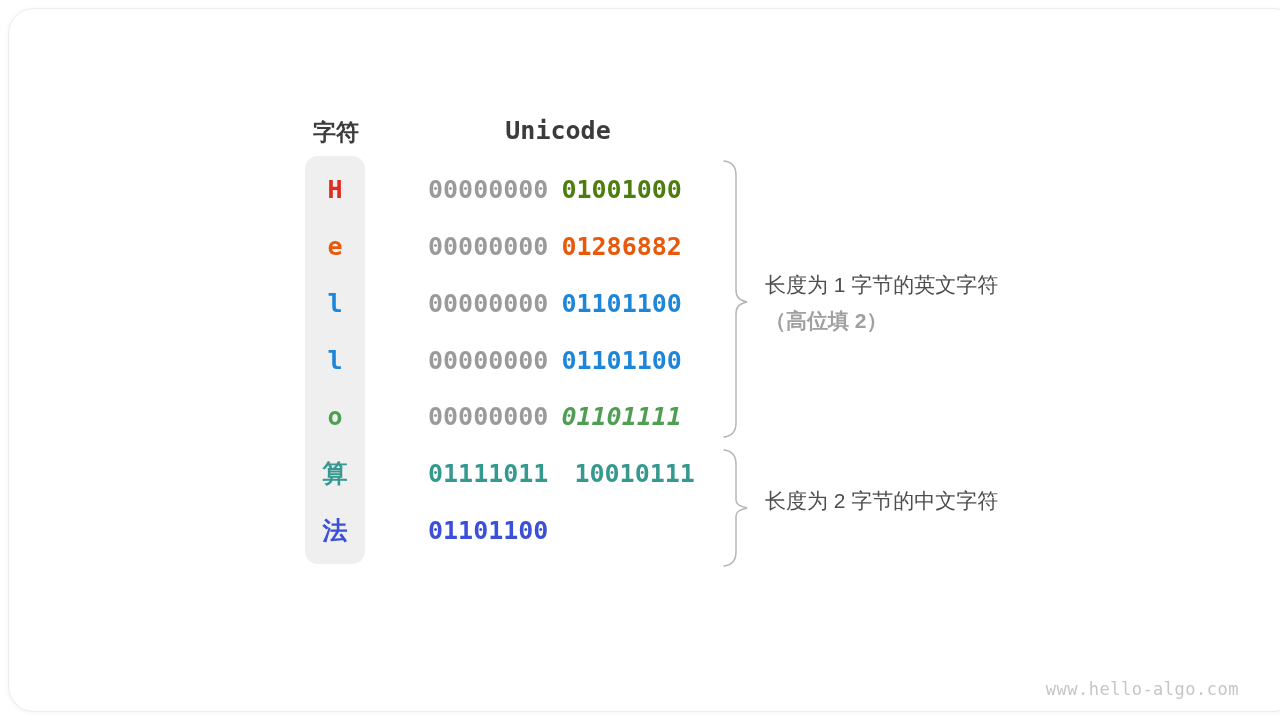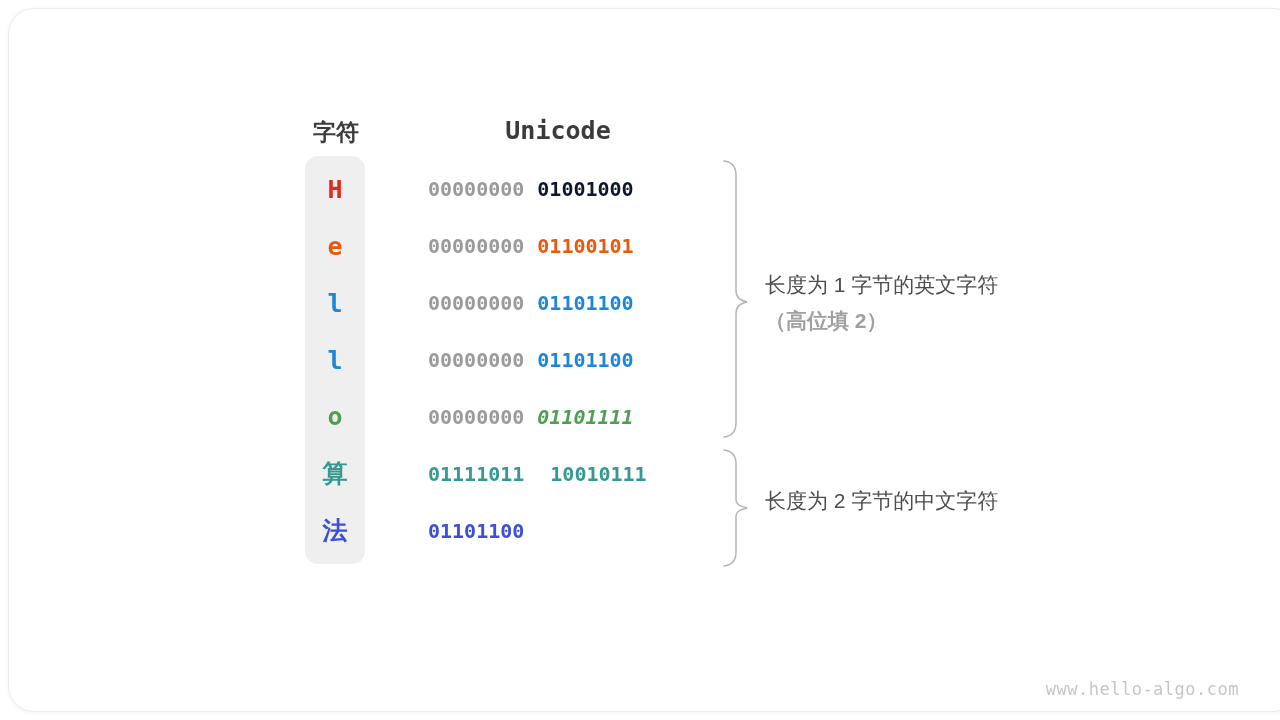--- a/index.html
+++ b/index.html
@@ -67,21 +67,21 @@
     flex-direction: column;
     padding: 5px 0;
     box-sizing: border-box;
   }
   .bin-row {
     flex: 1;
     display: flex;
     align-items: center;
     font-family: "DejaVu Sans Mono", "Liberation Mono", monospace;
     font-weight: bold;
-    font-size: 20px;
+    font-size: 25px;
     letter-spacing: 0px;
     white-space: nowrap;
   }
   .bin-row span + span { margin-left: 13px; }
   .braces-svg {
     position: absolute;
     left: 716px; top: 155px;
   }
   .annotation {
     position: absolute;
@@ -123,25 +123,25 @@
       <div class="char-cell" style="color: rgb(30, 134, 216);">l</div>
       <div class="char-cell" style="color: rgb(30, 134, 216);">l</div>
       <div class="char-cell" style="color: rgb(79, 158, 83);">o</div>
       <div class="char-cell" style="color: rgb(53, 153, 143);">算</div>
       <div class="char-cell" style="color: rgb(59, 79, 216);">法</div>
     </div>
 
   <div class="bin-col" id="bin-col">
       <div class="bin-row">
         <span style="color: rgb(154, 154, 154);">00000000</span>
-        <span style="color: #0f172a;">01001000</span>
+        <span style="color: #4d7c0f;">01001000</span>
       </div>
       <div class="bin-row">
         <span style="color: rgb(154, 154, 154);">00000000</span>
-        <span style="color: rgb(232, 89, 12);">01100101</span>
+        <span style="color: rgb(232, 89, 12);">01286882</span>
       </div>
       <div class="bin-row">
         <span style="color: rgb(154, 154, 154);">00000000</span>
         <span style="color: rgb(30, 134, 216);">01101100</span>
       </div>
       <div class="bin-row">
         <span style="color: rgb(154, 154, 154);">00000000</span>
         <span style="color: rgb(30, 134, 216);">01101100</span>
       </div>
       <div class="bin-row">

